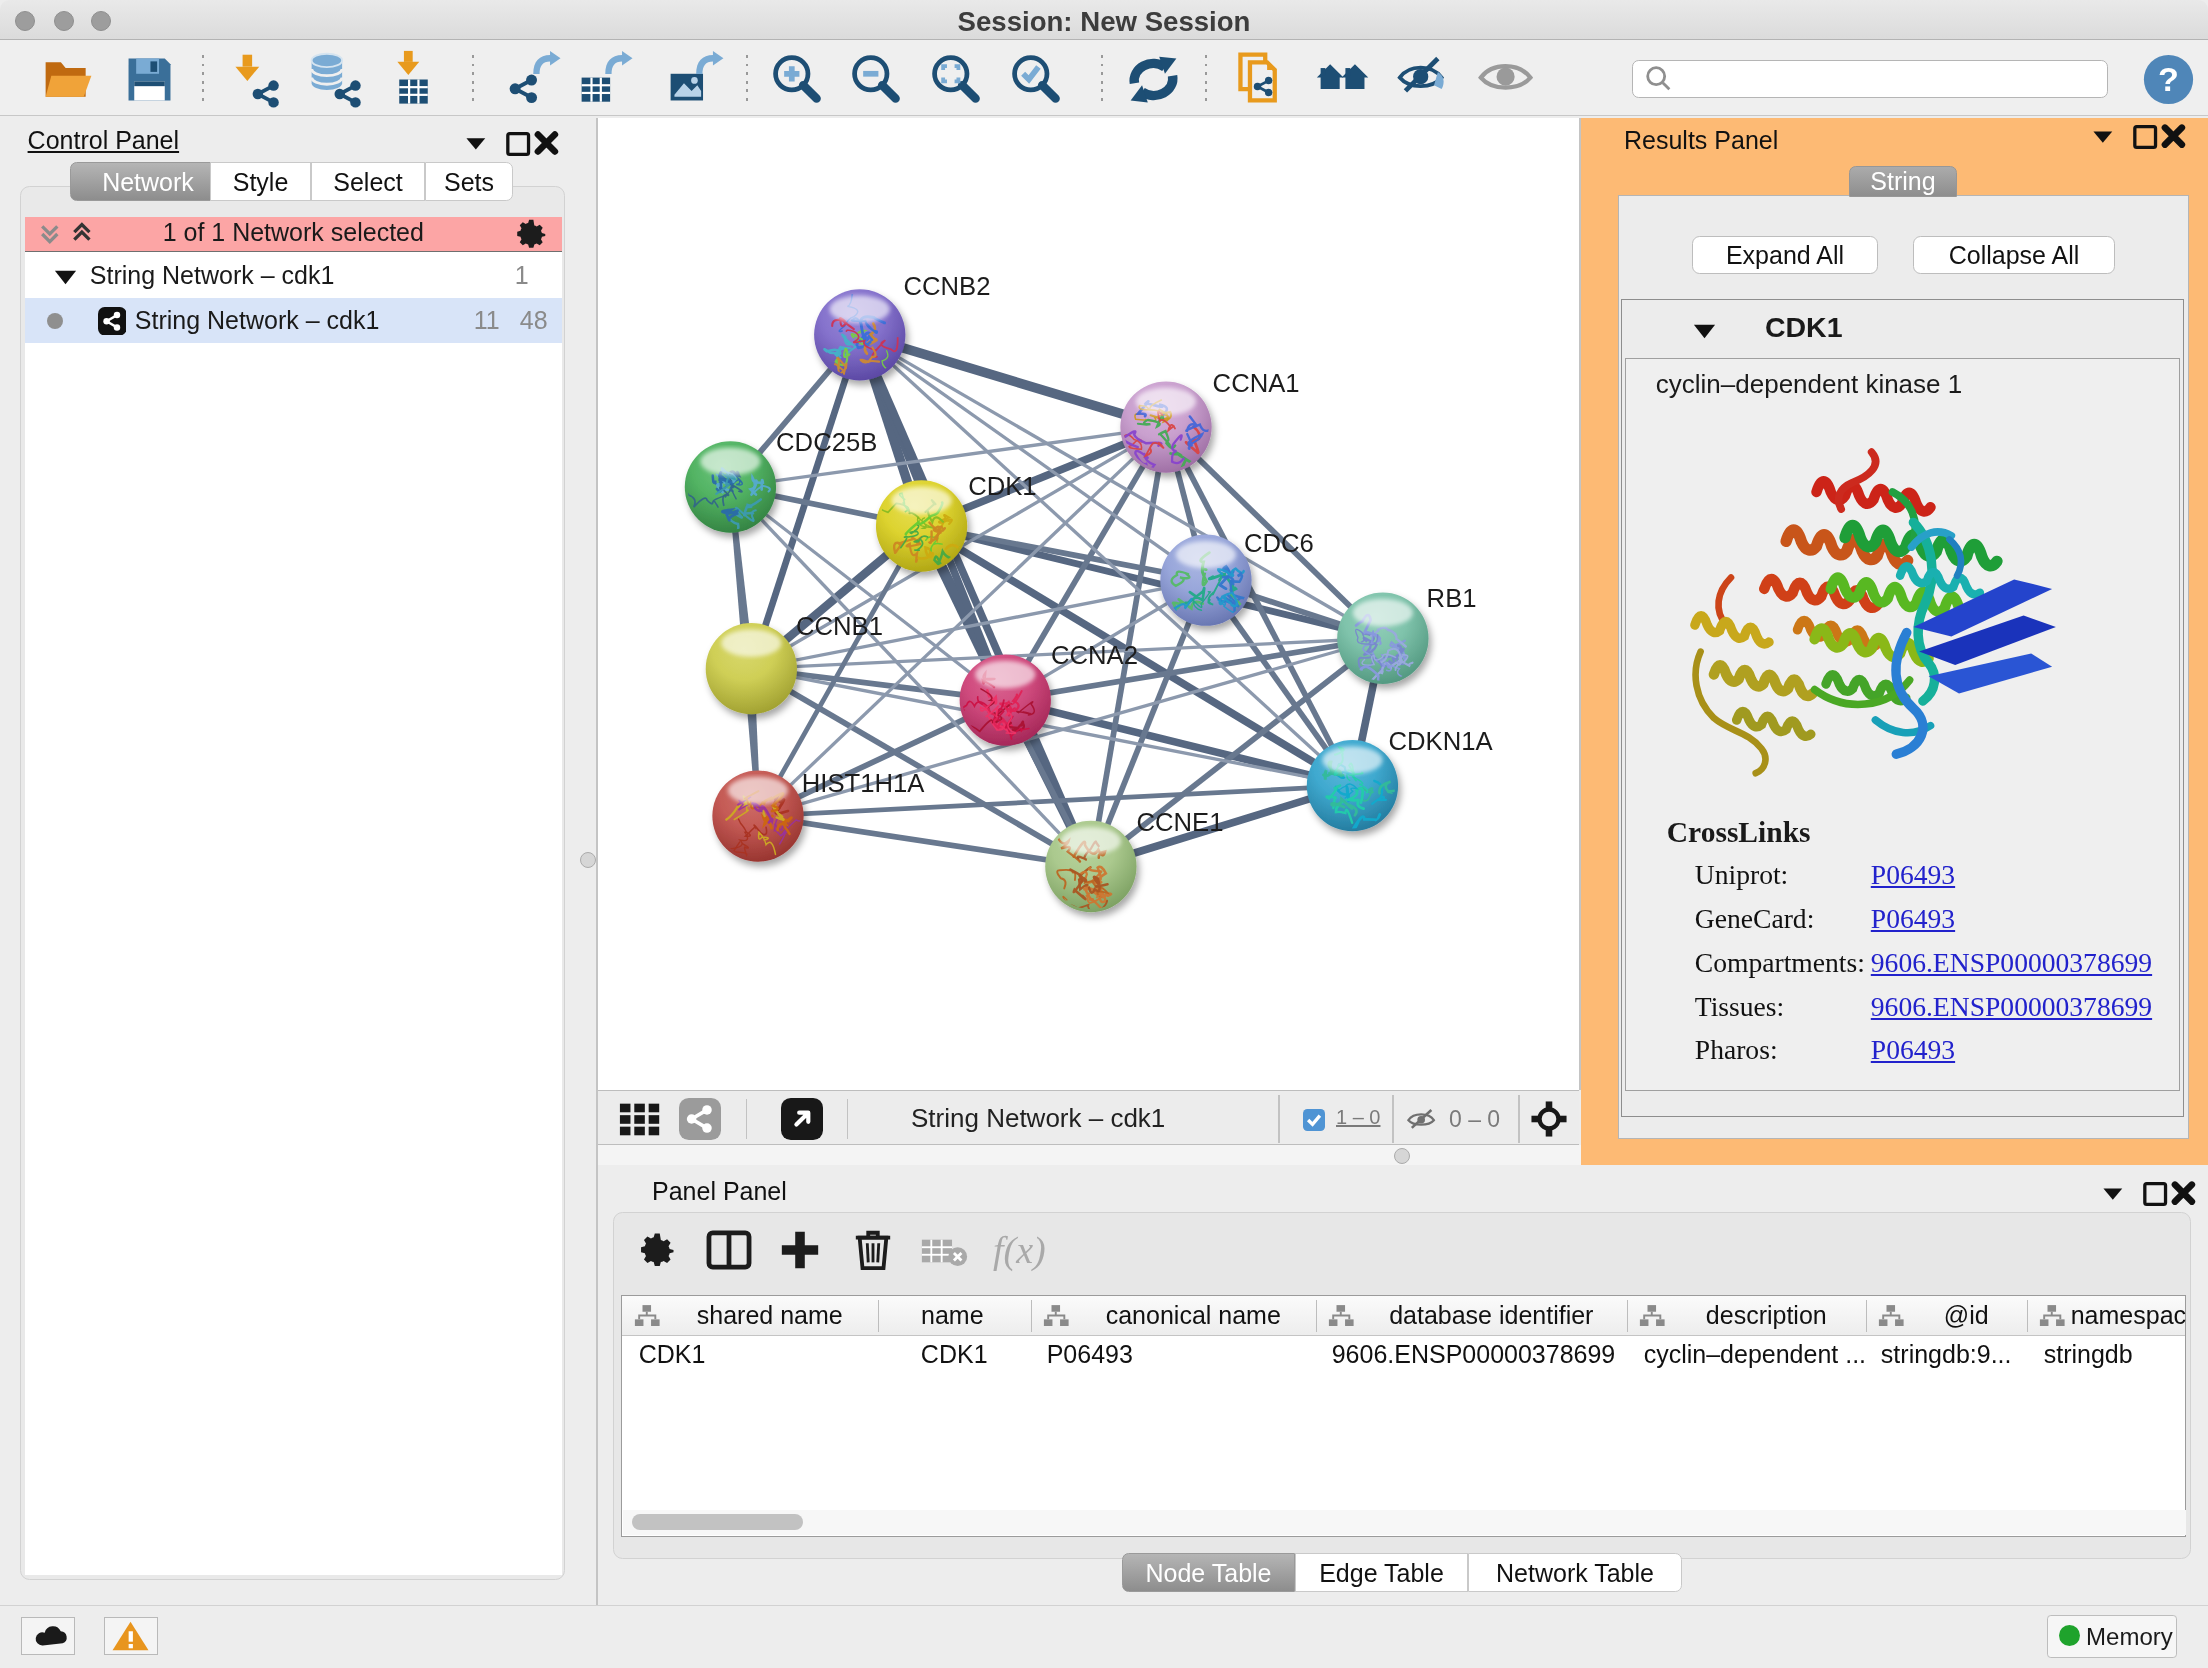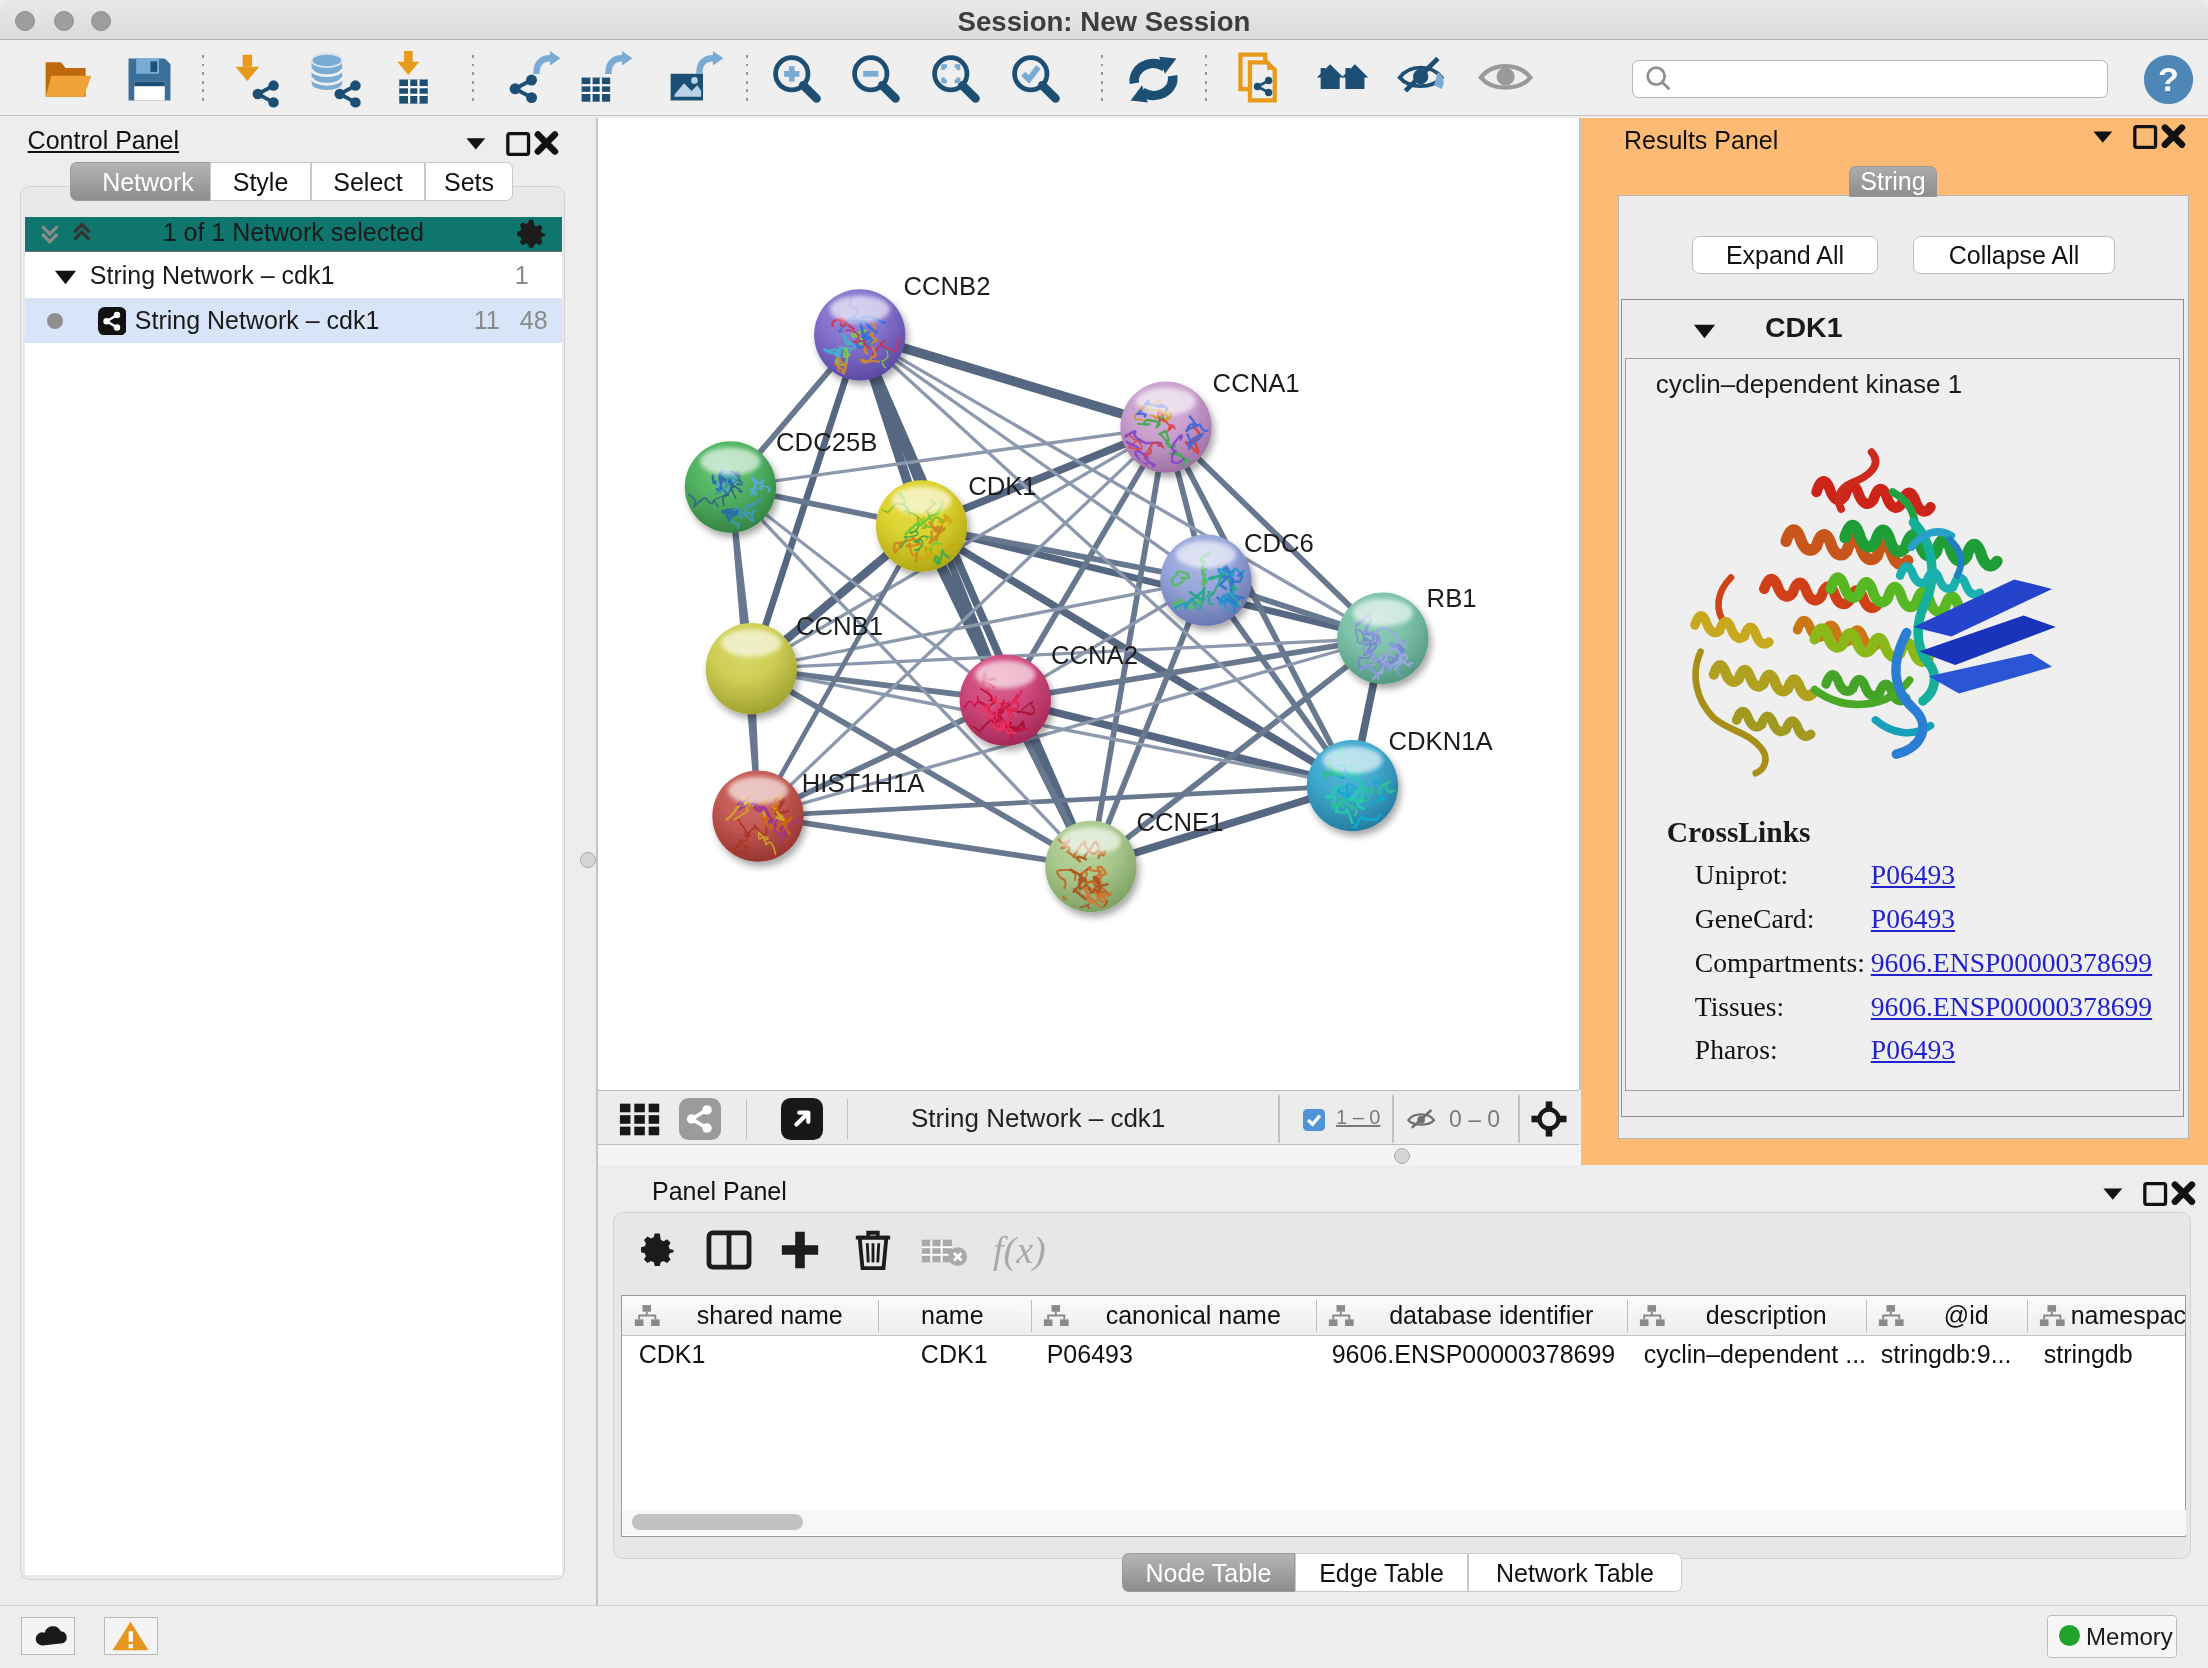--- a/index.html
+++ b/index.html
@@ -36,26 +36,26 @@
   .dockhead { font-size:25px; color:#111; }
   .handle { position:absolute; width:16px; height:16px; border-radius:50%;
     background:#d6d6d6; border:1px solid #ababab; }
   
   #cp-panel { left:20px; top:68px; width:545px; height:1394px; background:#e9e9e9;
     border:1px solid #d2d2d2; border-radius:9.5px; }
   .tab { position:absolute; top:44px; height:39px; font-size:25px; text-align:center;
     line-height:38px; background:#fff; border:1px solid #c9c9c9; color:#111; z-index:3; }
   .tabsel { background:linear-gradient(#b5b5b5,#8d8d8d); color:#fff; border-color:#9a9a9a; }
   #cp-header { position:absolute; left:3.8px; top:29.5px; width:537px; height:34px;
-    background:#0f766e; font-size:25px; }
+    background:#fca5a5; font-size:25px; }
   #cp-list { position:absolute; left:3.8px; top:64px; width:537px; height:1324px;
     background:#fff; border-top:1.9px solid #6f6f6f; }
   .cprow { position:absolute; left:0; width:537px; height:44px; font-size:25px; }
   
-  #stringtab { position:absolute; left:268px; top:48px; width:88px; height:31px;
+  #stringtab { position:absolute; left:268px; top:48px; width:108px; height:31px;
     background:linear-gradient(#ababab,#8e8e8e); border:1px solid #979797; border-radius:6.7px 6.7px 0 0;
     color:#fff; font-size:25px; text-align:center; line-height:29.5px; z-index:4; }
   #rp-outer { position:absolute; left:37px; top:77px; width:571px; height:944px;
     background:#ececec; border:1.9px solid #b5b5b5; }
   .btn { position:absolute; top:40px; height:38px; background:#fff; border:1px solid #bdbdbd;
     border-radius:7.6px; font-size:25px; text-align:center; line-height:36px; color:#111; }
   #cdk1box { position:absolute; left:1.9px; top:103px; width:563px; height:818px;
     background:#ececec; border:1px solid #8d8d8d; }
   #cdk1content { position:absolute; left:2.9px; top:58px; width:555px; height:733px;
     background:#efefef; border:1px solid #9f9f9f; }

